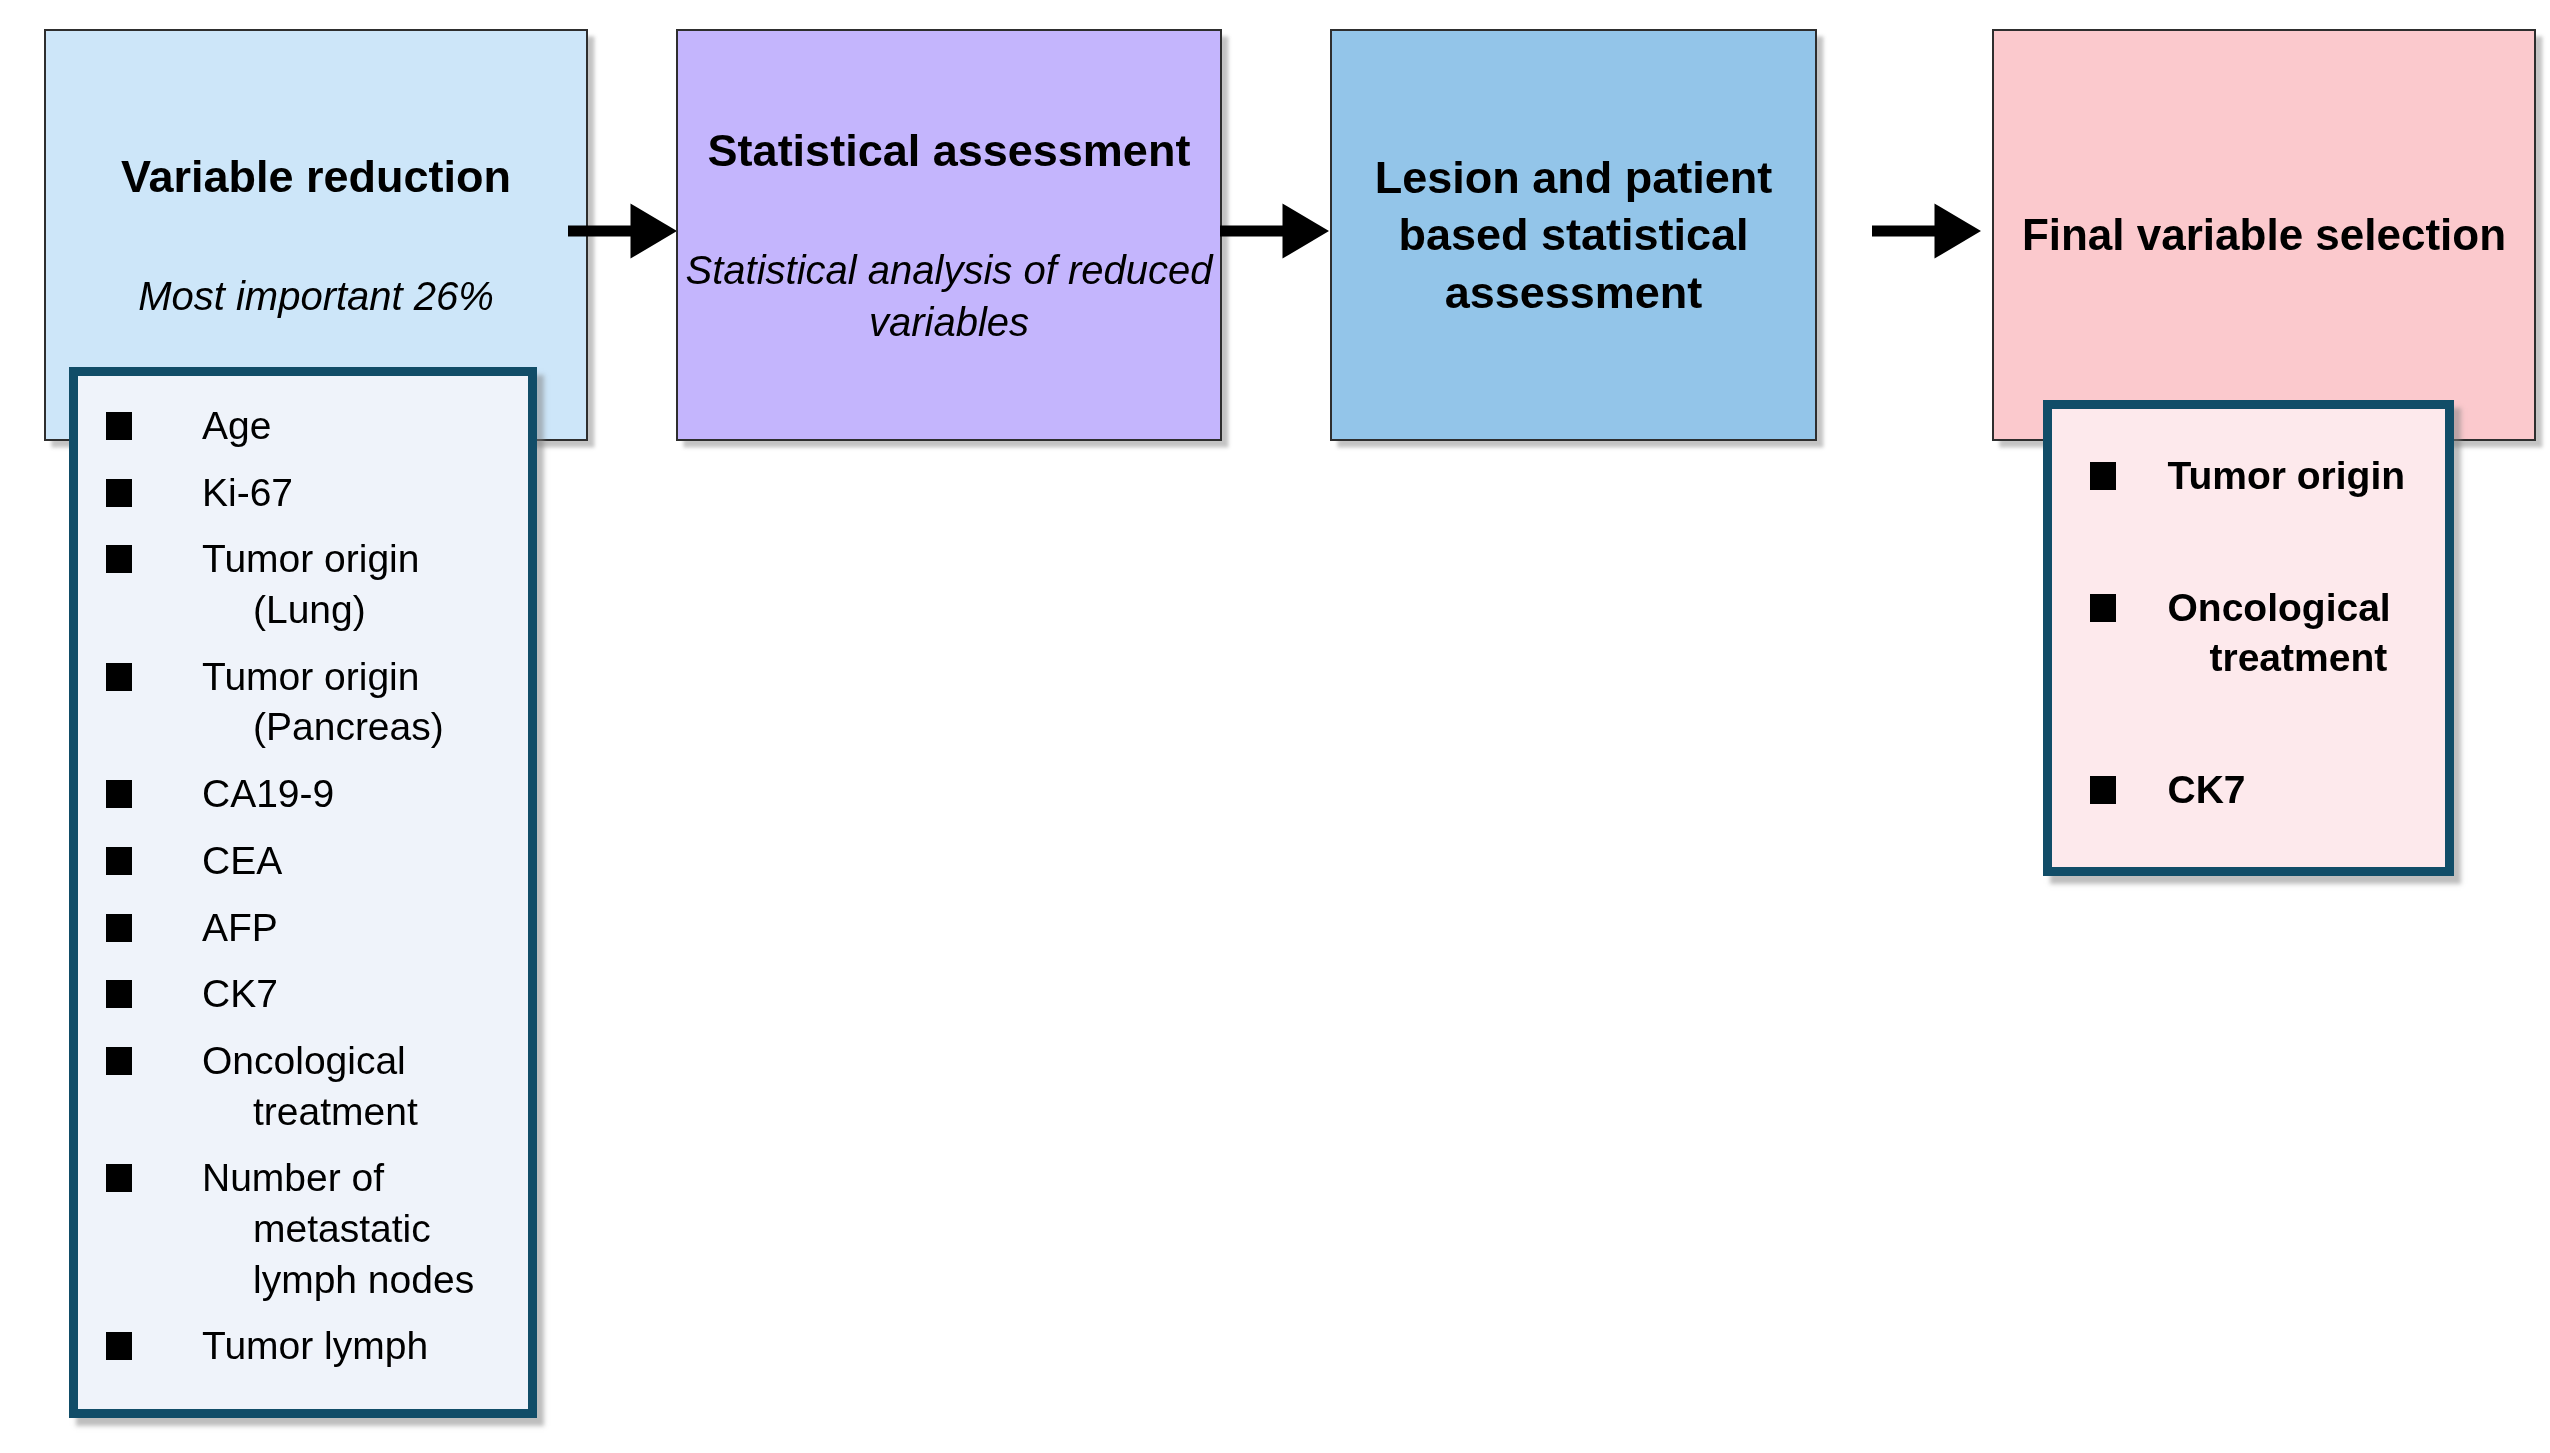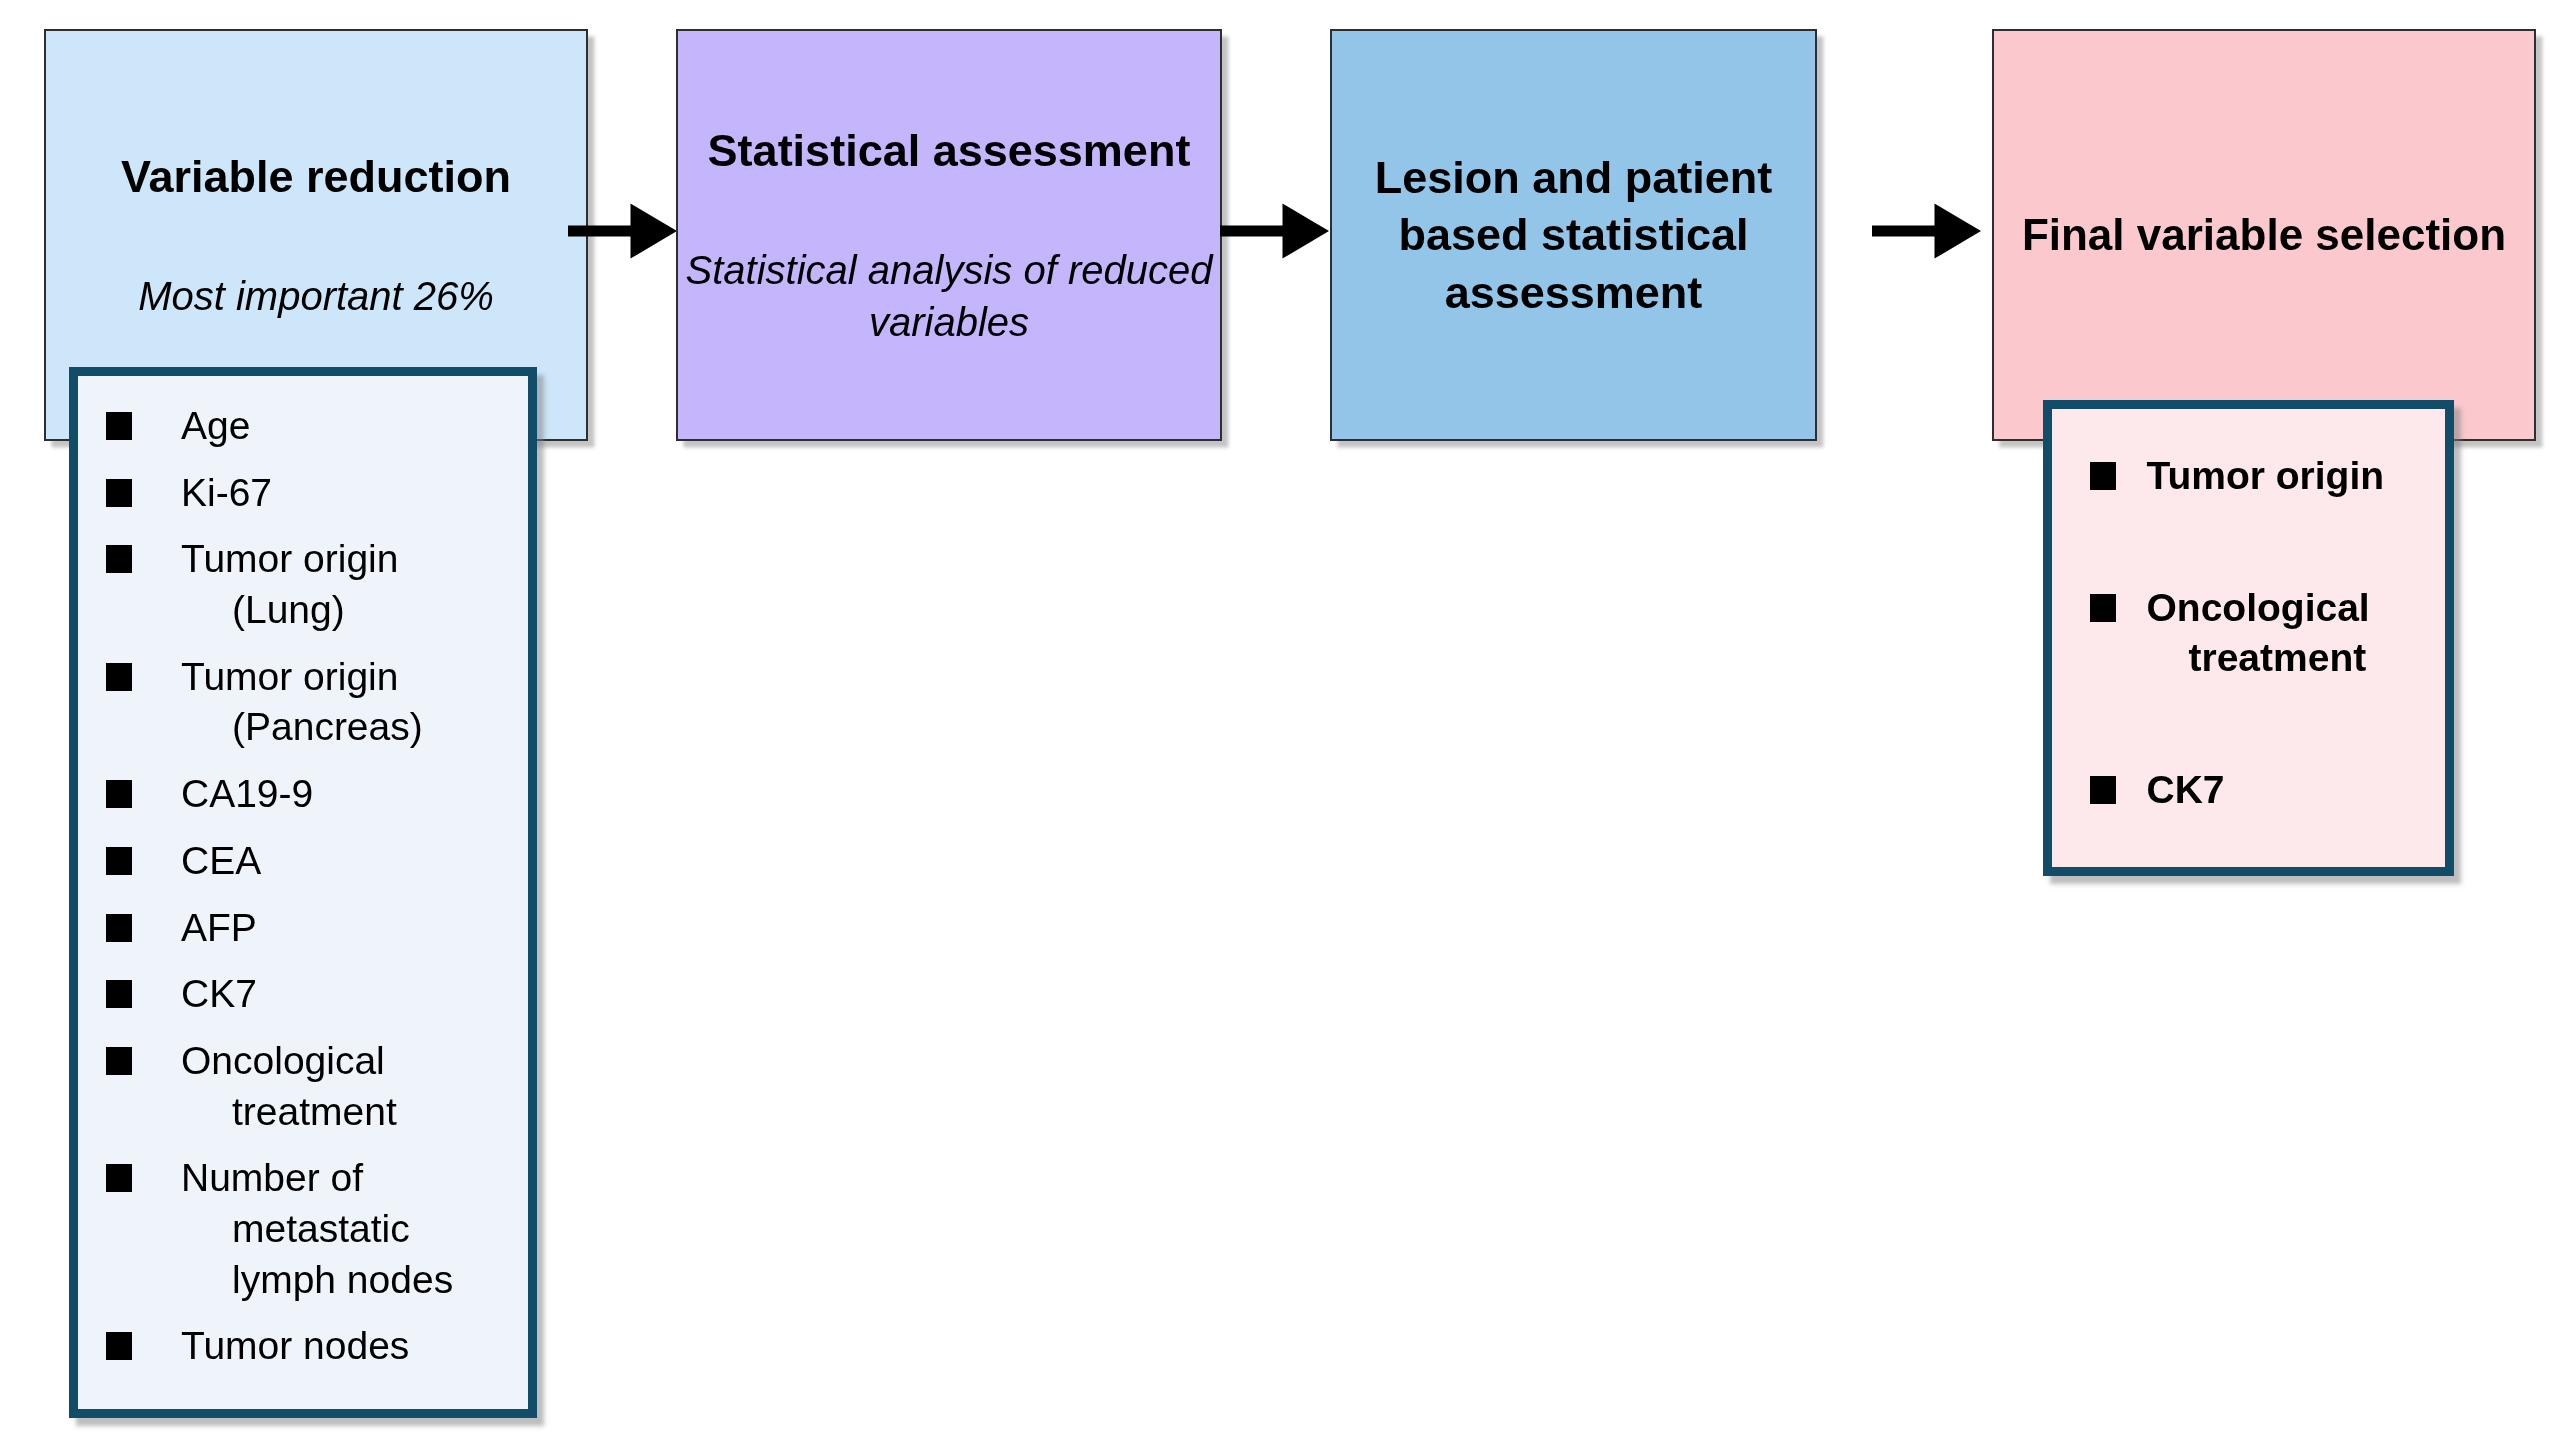--- a/index.html
+++ b/index.html
@@ -70,21 +70,21 @@
     left:2043px;top:400px;width:411px;height:476px;
     background:#fde9ec;
     padding:42px 10.2px 13px 38px;
   }
 
   .var-list{
     list-style:none;margin:0;padding:0;
     display:flex;flex-direction:column;gap:16px;
     font-size:39px;line-height:1.3;
   }
-  .var-item{display:flex;align-items:flex-start;}
+  .var-item{display:flex;align-items:flex-start;gap:21px;}
   .bullet{flex:none;width:26px;height:28px;background:#000000;margin-top:11px;}
   .item-text{
     white-space:pre-line;
     margin-left:49px;     
     padding-left:51px;    
     text-indent:-51px;
   }
   .var-list.final{font-weight:bold;gap:81px;}
   .final .item-text{margin-left:30.5px;padding-left:42px;text-indent:-42px;}
 </style>
@@ -183,21 +183,21 @@
         <li class="var-item">
           <span class="bullet"></span>
           <span class="item-text">Number of
 metastatic
 lymph nodes</span>
         </li>
 
 
         <li class="var-item">
           <span class="bullet"></span>
-          <span class="item-text">Tumor nodes</span>
+          <span class="item-text">Tumor lymph</span>
         </li>
       </ul>
   </div>
 
   <div class="panel panel-pink">
     <ul class="var-list final">
 
         <li class="var-item">
           <span class="bullet"></span>
           <span class="item-text">Tumor origin</span>

